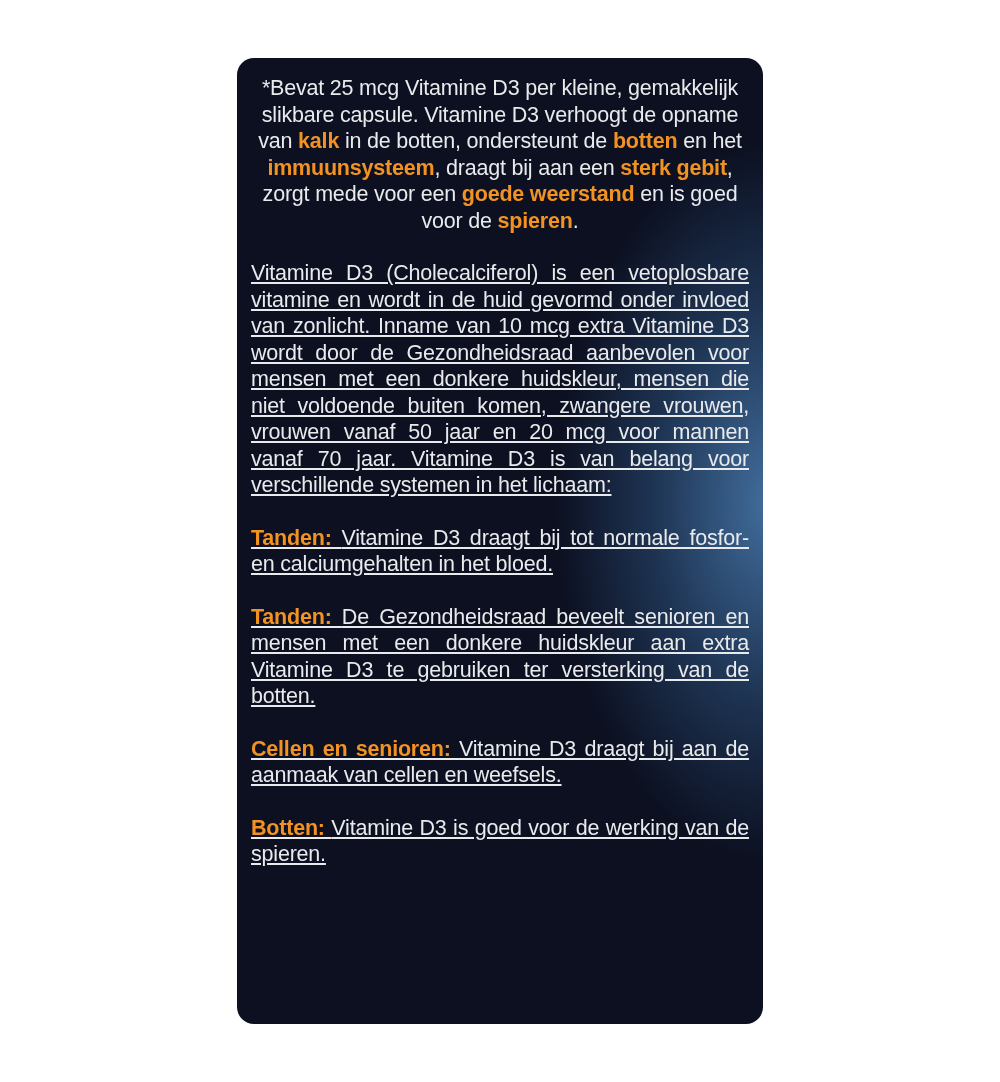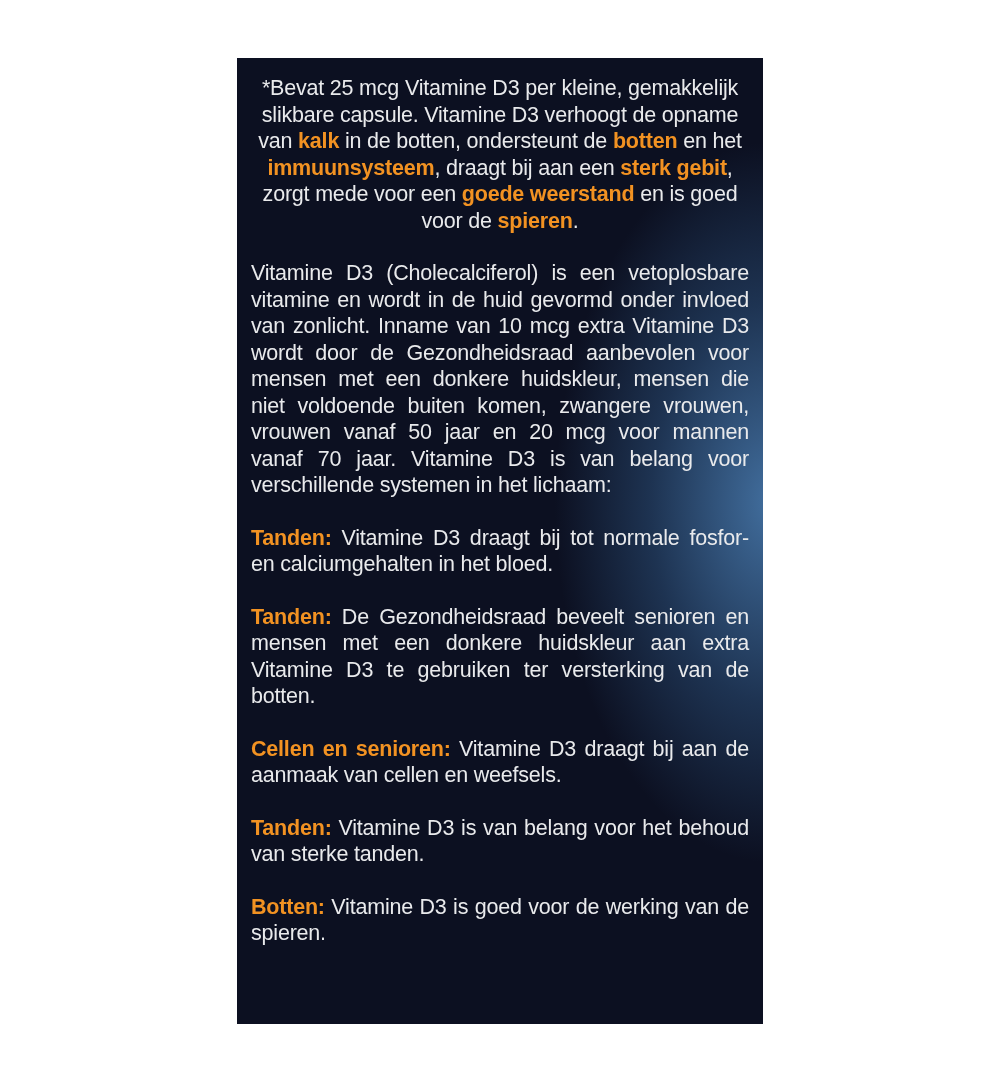--- a/index.html
+++ b/index.html
@@ -1,21 +1,21 @@
 <!DOCTYPE html>
 <html style="--accent: #f29222; --text: #e9eaec; --panel-bg: #0c1021; --page-bg: #ffffff;"><head>
 <meta charset="utf-8">
 <style>
   :root {
     --accent: #f29222;
     --text: #e9eaec;
     --panel-bg: #0c1021;
     --page-bg: #ffffff;
   }
-  * { margin: 0; padding: 0; box-sizing: border-box; }
+  * { margin: 0; padding: 0; box-sizing: border-box; border-radius: 17px; }
   html, body {
     width: 1000px;
     height: 1082px;
     background: var(--page-bg);
     font-family: "Liberation Sans", sans-serif;
     overflow: hidden;
   }
   .page {
     position: relative;
     width: 1000px;
@@ -38,35 +38,35 @@
     color: var(--text);
     font-size: 21.5px;
     line-height: 26.5px;
     letter-spacing: -0.2px;
   }
   .label-panel p { margin: 0 0 26px 0; }
   .intro { text-align: center; padding: 0 6px; }
   .desc, .section {
     text-align: justify;
     text-justify: inter-word;
+    text-decoration: underline;
   }
   .accent {
     color: var(--accent);
     font-weight: bold;
   }
   .plain { color: var(--text); }
 </style>
 </head>
 <body>
 
 <div class="page">
   <section class="label-panel">
     <p class="intro"><span class="plain">*Bevat 25 mcg Vitamine D3 per kleine, gemakkelijk slikbare capsule. Vitamine D3 verhoogt de opname van </span><span class="accent">kalk</span><span class="plain"> in de botten, ondersteunt de </span><span class="accent">botten</span><span class="plain"> en het </span><span class="accent">immuunsysteem</span><span class="plain">, draagt bij aan een </span><span class="accent">sterk gebit</span><span class="plain">, zorgt mede voor een </span><span class="accent">goede weerstand</span><span class="plain"> en is goed voor de </span><span class="accent">spieren</span><span class="plain">.</span></p>
     <p class="desc"><span class="plain">Vitamine D3 (Cholecalciferol) is een vetoplosbare vitamine en wordt in de huid gevormd onder invloed van zonlicht. Inname van 10 mcg extra Vitamine D3 wordt door de Gezondheidsraad aanbevolen voor mensen met een donkere huidskleur, mensen die niet voldoende buiten komen, zwangere vrouwen, vrouwen vanaf 50 jaar en 20 mcg voor mannen vanaf 70 jaar. Vitamine D3 is van belang voor verschillende systemen in het lichaam:</span></p>
     <div>
         <p class="section"><span class="accent">Tanden: </span><span class="plain">Vitamine D3 draagt bij tot normale fosfor- en calciumgehalten in het bloed.</span></p>
         <p class="section"><span class="accent">Tanden: </span><span class="plain">De Gezondheidsraad beveelt senioren en mensen met een donkere huidskleur aan extra Vitamine D3 te gebruiken ter versterking van de botten.</span></p>
         <p class="section"><span class="accent">Cellen en senioren: </span><span class="plain">Vitamine D3 draagt bij aan de aanmaak van cellen en weefsels.</span></p>
-        <p class="section"><span class="accent">Tanden: </span><span class="plain">Vitamine D3 is van belang voor het behoud van sterke tanden.</span></p>
         <p class="section"><span class="accent">Botten: </span><span class="plain">Vitamine D3 is goed voor de werking van de spieren.</span></p>
       </div>
   </section>
 </div>
 
 </body></html>

